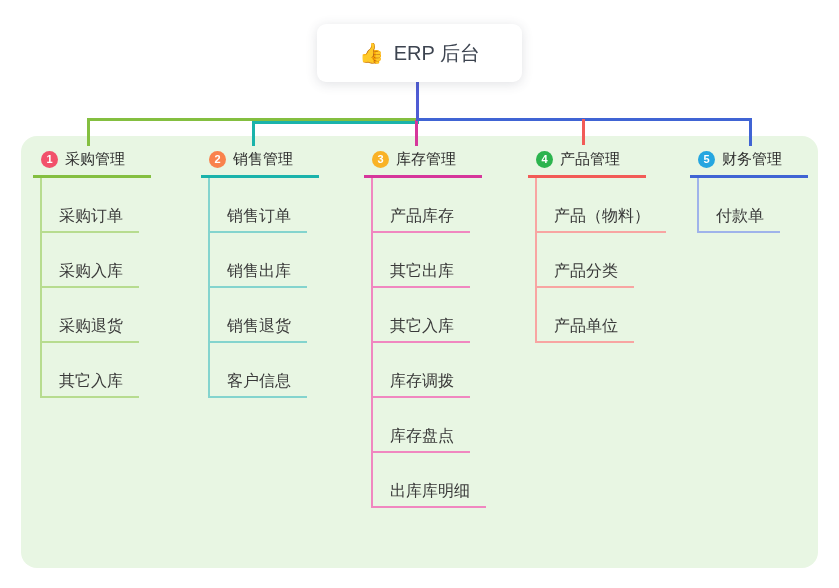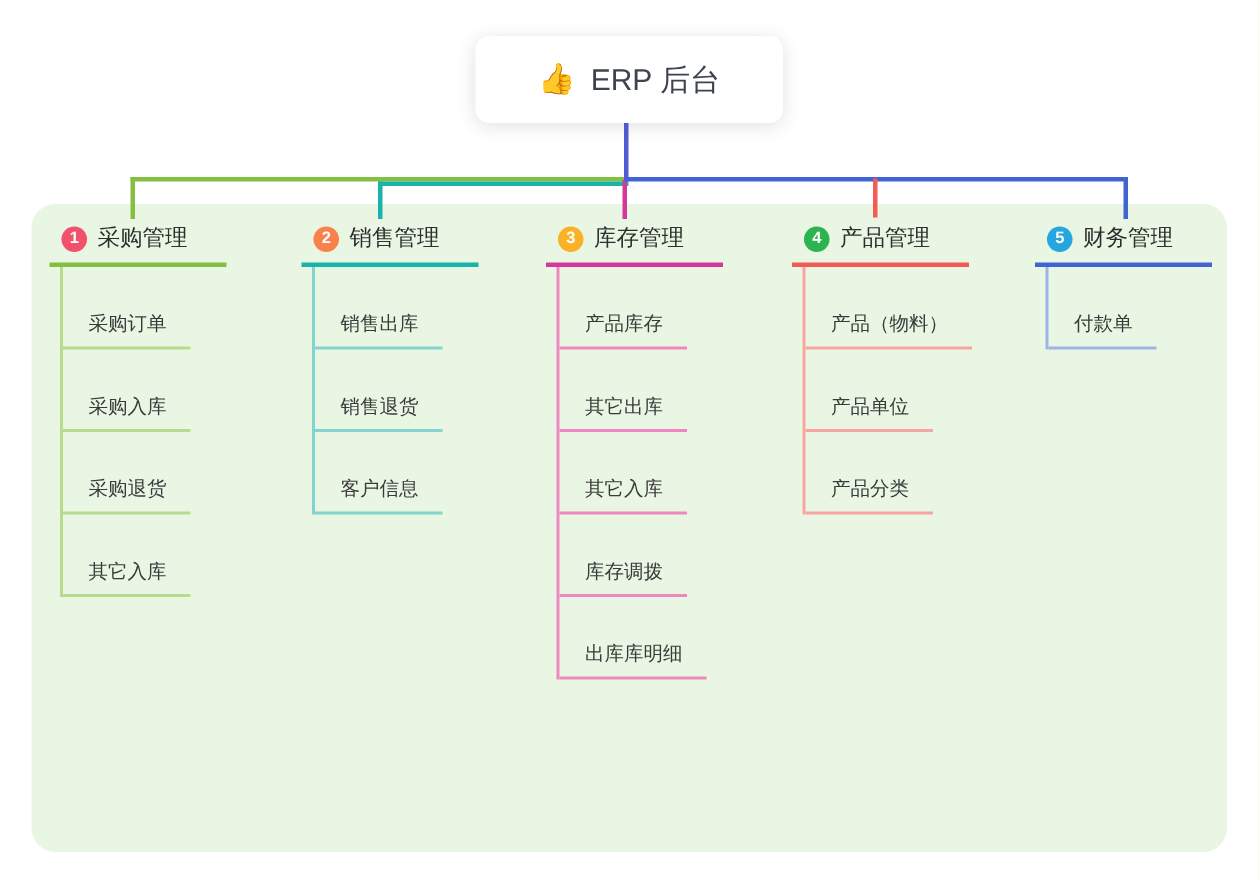--- a/index.html
+++ b/index.html
@@ -33,21 +33,21 @@
   }
   .badge{
     width:17px;height:17px;border-radius:50%;background:var(--bc);
     color:#fff;font-size:11px;line-height:17px;text-align:center;
     flex:0 0 17px;font-weight:bold;
   }
   .children{margin-left:7px;border-left:2px solid var(--cl);}
   .child{
     width:max-content;box-sizing:content-box;
     padding:30px 16px 8px 17px;border-bottom:2px solid var(--cl);
-    font-size:13px;line-height:15px;color:#3a3a3a;
+    font-size:16px;line-height:15px;color:#3a3a3a;
   }
 </style>
 </head>
 <body>
 
 <div class="panel" style="background: rgb(232, 246, 227);"></div>
 
 <div class="line" style="left: 87px; top: 118px; width: 332px; height: 3px; --c: #84bf40;"></div>
 <div class="line" style="left: 87px; top: 118px; width: 3px; height: 28px; --c: #84bf40;"></div>
 <div class="line" style="left: 252px; top: 121px; width: 167px; height: 3px; --c: #1ab3ab;"></div>
@@ -75,49 +75,51 @@
     <div class="child">其它入库</div>
   </div>
 </div>
 
 <div class="branch" style="left: 201px; --c: #1ab3ab; --cl: #84d4ce; --bc: #f9824c;">
   <div class="branch-title">
     <span class="badge">2</span>
     <span>销售管理</span>
   </div>
   <div class="children">
+    <div class="child">销售订单</div>
     <div class="child">销售出库</div>
     <div class="child">销售退货</div>
     <div class="child">客户信息</div>
   </div>
 </div>
 
 <div class="branch" style="left: 364px; --c: #d6379b; --cl: #f087c0; --bc: #f9b226;">
   <div class="branch-title">
     <span class="badge">3</span>
     <span>库存管理</span>
   </div>
   <div class="children">
     <div class="child">产品库存</div>
     <div class="child">其它出库</div>
     <div class="child">其它入库</div>
     <div class="child">库存调拨</div>
+    <div class="child">库存盘点</div>
     <div class="child">出库库明细</div>
   </div>
 </div>
 
 <div class="branch" style="left: 528px; --c: #f25b57; --cl: #f8a5a2; --bc: #2cb44e;">
   <div class="branch-title">
     <span class="badge">4</span>
     <span>产品管理</span>
   </div>
   <div class="children">
     <div class="child">产品（物料）</div>
+    <div class="child">产品分类</div>
     <div class="child">产品单位</div>
-    <div class="child">产品分类</div>
   </div>
 </div>
 
 <div class="branch" style="left: 690px; --c: #4064d4; --cl: #9fb3ea; --bc: #25a6e0;">
   <div class="branch-title">
     <span class="badge">5</span>
     <span>财务管理</span>
   </div>
   <div class="children">
     <div class="child">付款单</div>

